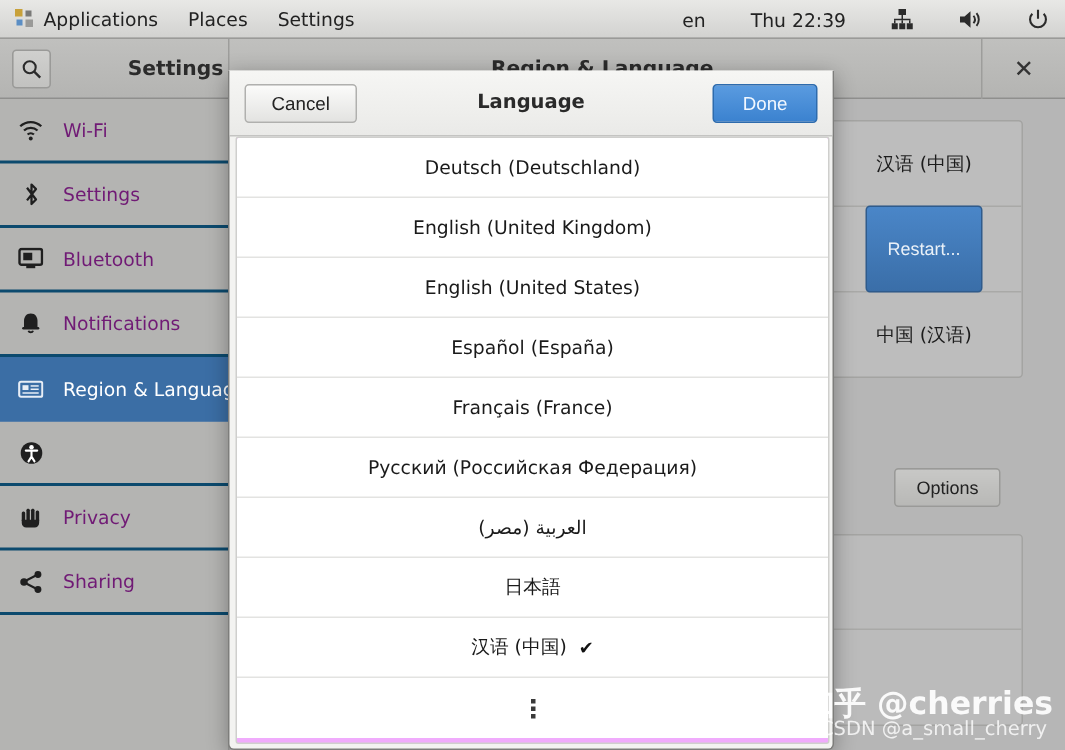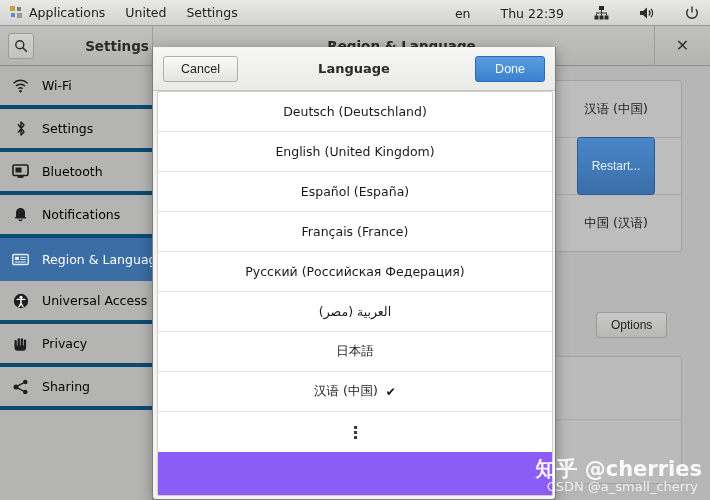--- a/index.html
+++ b/index.html
@@ -96,22 +96,22 @@
     position: absolute; top: 40px; left: 0;
     width: 153px; height: 434px;
     background: #b4b4b2;
     border-right: 1px solid #9d9d9b;
     overflow: hidden;
   }
   .side-item {
     height: 43px;
     display: flex; align-items: center;
     padding-left: 12px; gap: 13px;
-    font-size: 12.5px; color: #000000;
-    border-bottom: 4px solid #0c4a6e;
+    font-size: 12.5px; color: #701a75;
+    border-bottom: 2px solid #0c4a6e;
     cursor: pointer;
   }
   .side-item.selected {
     background: #3b6ea5;
     color: #ffffff;
     border-bottom: 1px solid #3b6ea5;
   }
   .side-item .ico {
     width: 17px; height: 17px;
     display: flex; align-items: center; justify-content: center;
@@ -212,21 +212,21 @@
     font-size: 12.5px;
     background: linear-gradient(to bottom, #5a9be0, #3b82cf);
     border: 1px solid #2d6bad;
     border-radius: 3px;
     color: #f2f8ff;
     cursor: pointer;
   }
   #lang-list-wrap {
     position: absolute; top: 44px; left: 4px;
     width: 396px; height: 405px;
-    background: #8b5cf6;
+    background: #f0abfc;
     border: 1px solid #cfcfcd;
     border-radius: 2px;
     overflow: hidden;
   }
   .lang-row {
     height: 40px;
     display: flex; align-items: center; justify-content: center;
     gap: 8px;
     font-size: 12.5px; color: #1a1a1a;
     border-bottom: 1px solid #e3e3e1;
@@ -272,21 +272,21 @@
           <svg width="13" height="13" viewBox="0 0 13 13">
             <rect x="0" y="0" width="5" height="5" fill="#c8a13a"></rect>
             <rect x="7" y="1" width="4" height="4" fill="#7a7a78"></rect>
             <rect x="1" y="7" width="4" height="4" fill="#5b8ec4"></rect>
             <rect x="7" y="7" width="5" height="5" fill="#9a9a98"></rect>
           </svg>
         </span>
         <span>Applications</span>
       </div>
       <div class="tb-item">
-        <span>United</span>
+        <span>Places</span>
       </div>
       <div class="tb-item">
         <span>Settings</span>
       </div>
     </div>
 
     <div id="tb-right">
       <div class="tb-right-item">
         <span>en</span>
       </div>
@@ -400,21 +400,20 @@
       </div>
 
       <div class="side-item">
         <span class="ico">
           <svg width="16" height="16" viewBox="0 0 16 16">
             <circle cx="8" cy="8" r="7.2" fill="#1f1f1f"></circle>
             <circle cx="8" cy="4.2" r="1.5" fill="#ffffff"></circle>
             <path d="M4.2 6.4 h7.6 M8 6.4 v4 M8 10.4 l-2 3.2 M8 10.4 l2 3.2" stroke="#ffffff" stroke-width="1.4" stroke-linecap="round" fill="none"></path>
           </svg>
         </span>
-        <span class="lbl">Universal Access</span>
       </div>
 
 
       <div class="side-item">
         <span class="ico">
           <svg width="16" height="16" viewBox="0 0 16 16">
             <rect x="1.5" y="4" width="2.3" height="7" rx="1" fill="#1f1f1f"></rect>
             <rect x="4.6" y="2.2" width="2.3" height="9" rx="1" fill="#1f1f1f"></rect>
             <rect x="7.7" y="2.2" width="2.3" height="9" rx="1" fill="#1f1f1f"></rect>
             <rect x="10.8" y="3.4" width="2.3" height="8" rx="1" fill="#1f1f1f"></rect>
@@ -471,20 +470,23 @@
 
     <div id="lang-list-wrap">
 
       <div class="lang-row">
         <span>Deutsch (Deutschland)</span>
       </div>
       <div class="lang-row">
         <span>English (United Kingdom)</span>
       </div>
       <div class="lang-row">
+        <span>English (United States)</span>
+      </div>
+      <div class="lang-row">
         <span>Español (España)</span>
       </div>
       <div class="lang-row">
         <span>Français (France)</span>
       </div>
       <div class="lang-row">
         <span>Русский (Российская Федерация)</span>
       </div>
       <div class="lang-row">
         <span>العربية (مصر)</span>

